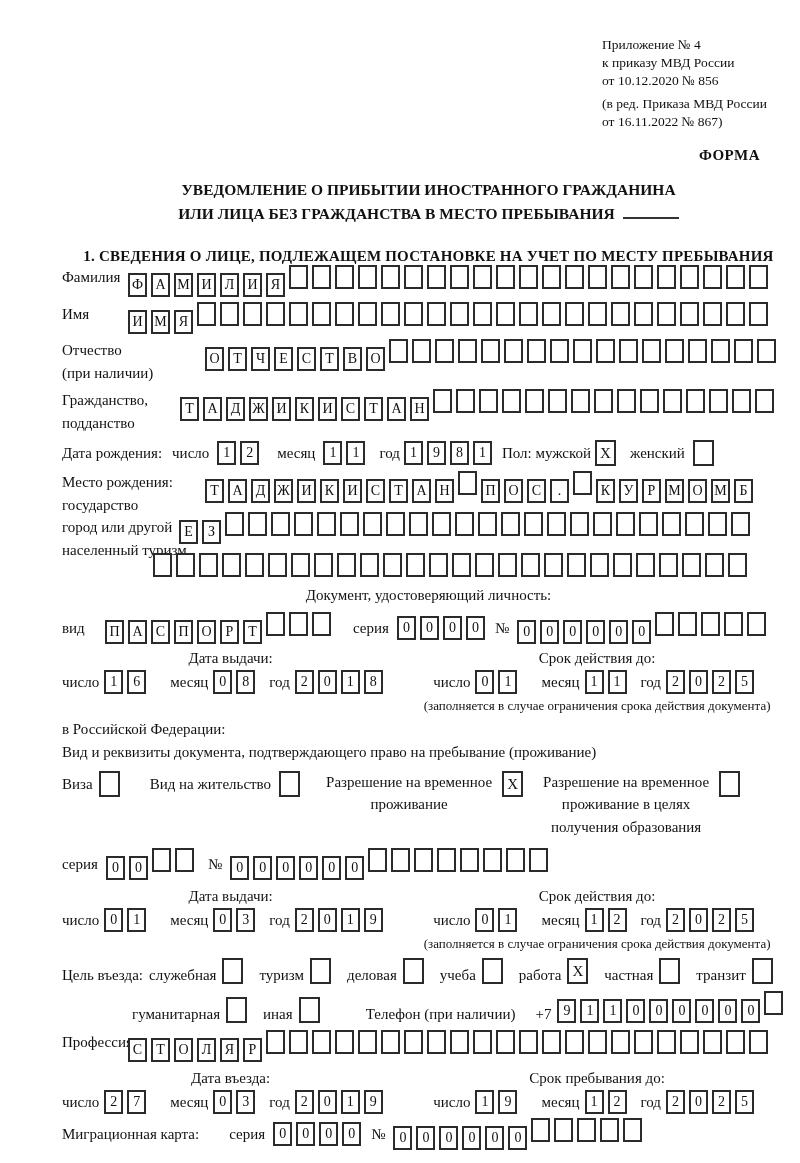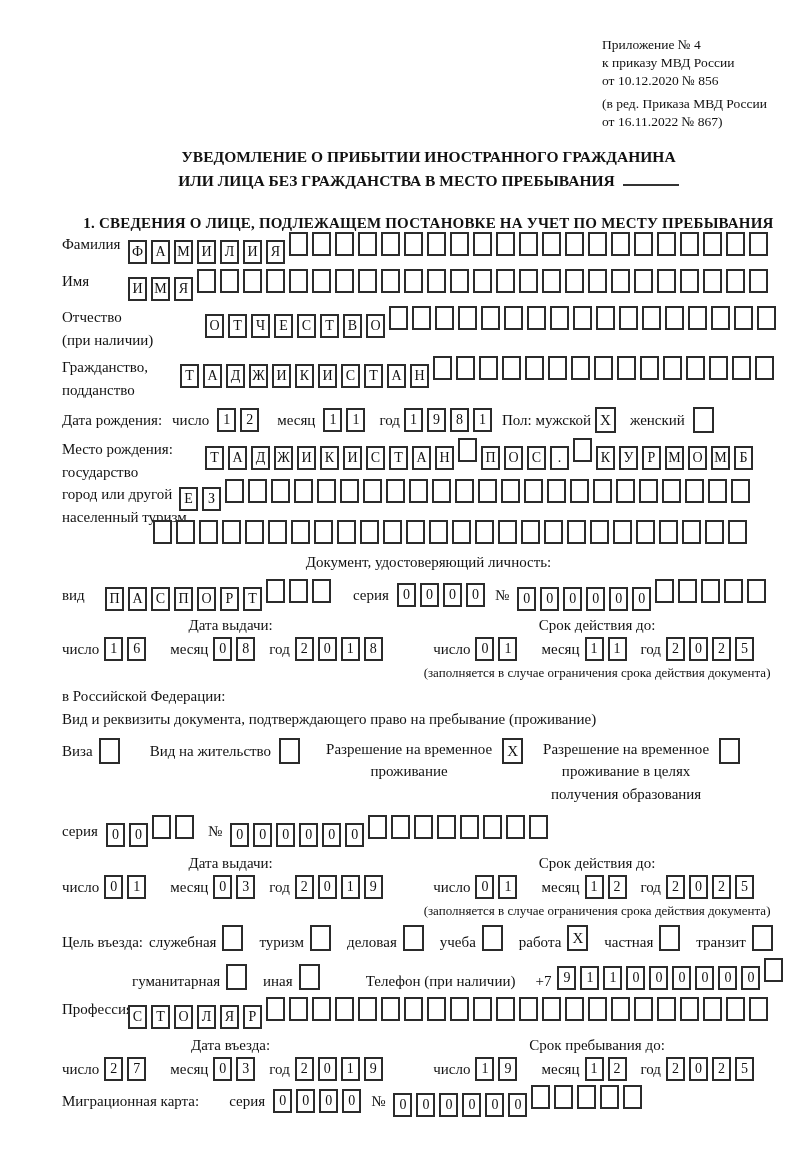--- a/index.html
+++ b/index.html
@@ -42,21 +42,21 @@
   .inlineflex{display:flex;align-items:center;flex-wrap:nowrap;}
   .ml6{margin-left:6px;} .ml10{margin-left:10px;} .ml14{margin-left:14px;} .ml18{margin-left:18px;} .ml30{margin-left:30px;}
   .mr4{margin-right:4px;} .mr6{margin-right:6px;} .mr8{margin-right:8px;}
   
   .mr-rows > .boxes{display:block;margin-bottom:9px;}
   .shift1{margin-left:-26px;}
   .shift2{margin-left:-52px;}
   
   .docheading{text-align:center;font-weight:normal;font-size:15px;margin:8px 0 8px 0;}
   
-  .dates{display:flex;margin-bottom:4px;}
+  .dates{display:flex;margin-bottom:4px;justify-content:flex-end;}
   .dhalf{box-sizing:border-box;}
   .dhalf.left{width:46%;}
   .dhalf.right{width:54%;}
   .dheading{text-align:center;font-size:15px;margin-bottom:3px;}
   .dfields{display:flex;align-items:center;}
   .dfields .lbl{margin-right:5px;}
   .dfields .boxes{margin-right:10px;}
   .dnote{font-size:13px;text-align:center;margin-top:4px;white-space:nowrap;}
   
   .intro{line-height:1.55;margin-bottom:4px;}
@@ -76,20 +76,21 @@
 
   <div class="hdr">
     <div class="hdr-inner">
       <div>Приложение № 4</div>
       <div>к приказу МВД России</div>
       <div>от 10.12.2020 № 856</div>
       <div class="gap">(в ред. Приказа МВД России</div>
       <div>от 16.11.2022 № 867)</div>
     </div>
   </div>
+  <div class="forma">ФОРМА</div>
 
   <div class="title">
     <div>УВЕДОМЛЕНИЕ О ПРИБЫТИИ ИНОСТРАННОГО ГРАЖДАНИНА</div>
     <div><span>ИЛИ ЛИЦА БЕЗ ГРАЖДАНСТВА В МЕСТО ПРЕБЫВАНИЯ</span><span class="tunder"></span></div>
   </div>
 
   <div class="sec1">1. СВЕДЕНИЯ О ЛИЦЕ, ПОДЛЕЖАЩЕМ ПОСТАНОВКЕ НА УЧЕТ ПО МЕСТУ ПРЕБЫВАНИЯ</div>
 
   <div class="row">
     <span class="lbl w66">Фамилия</span>

